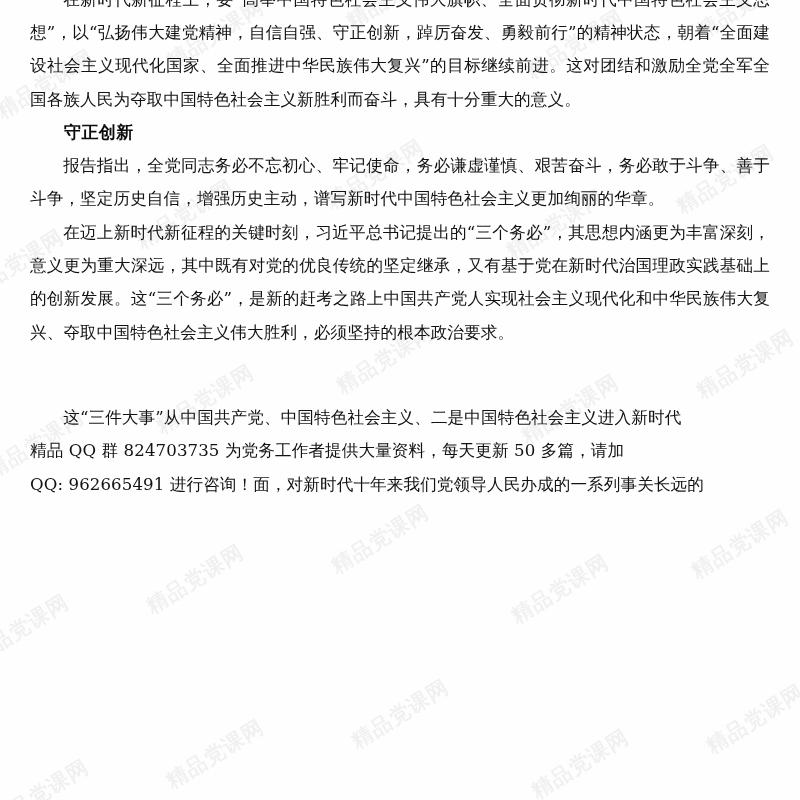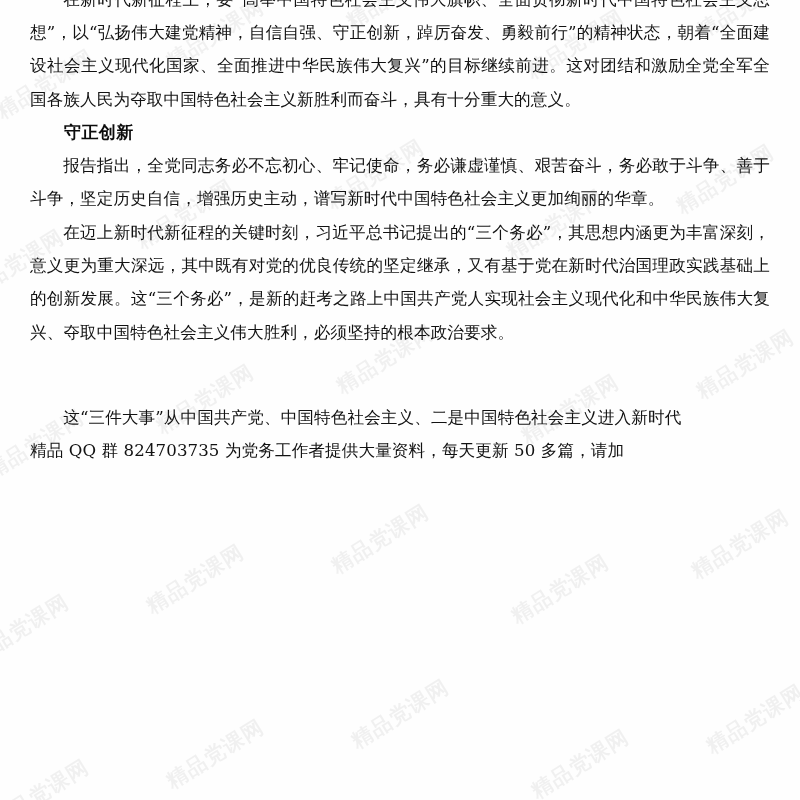--- a/index.html
+++ b/index.html
@@ -151,17 +151,18 @@
       <p class="para">报告指出，全党同志务必不忘初心、牢记使命，务必谦虚谨慎、艰苦奋斗，务必敢于斗争、善于斗争，坚定历史自信，增强历史主动，谱写新时代中国特色社会主义更加绚丽的华章。</p>
       <p class="para">在迈上新时代新征程的关键时刻，习近平总书记提出的“三个务必”，其思想内涵更为丰富深刻，意义更为重大深远，其中既有对党的优良传统的坚定继承，又有基于党在新时代治国理政实践基础上的创新发展。这“三个务必”，是新的赶考之路上中国共产党人实现社会主义现代化和中华民族伟大复兴、夺取中国特色社会主义伟大胜利，必须坚持的根本政治要求。</p>
     </div>
 
 
     <div id="section-gap"></div>
 
     <div class="block">
       <p class="para">这“三件大事”从中国共产党、中国特色社会主义、二是中国特色社会主义进入新时代</p>
       <p class="para noindent">精品 QQ 群 824703735 为党务工作者提供大量资料，每天更新 50 多篇，请加</p>
+      <p class="para noindent">QQ: 962665491 进行咨询！面，对新时代十年来我们党领导人民办成的一系列事关长远的</p>
 
     </div>
 
   </div>
 </div>
 
 </body></html>

